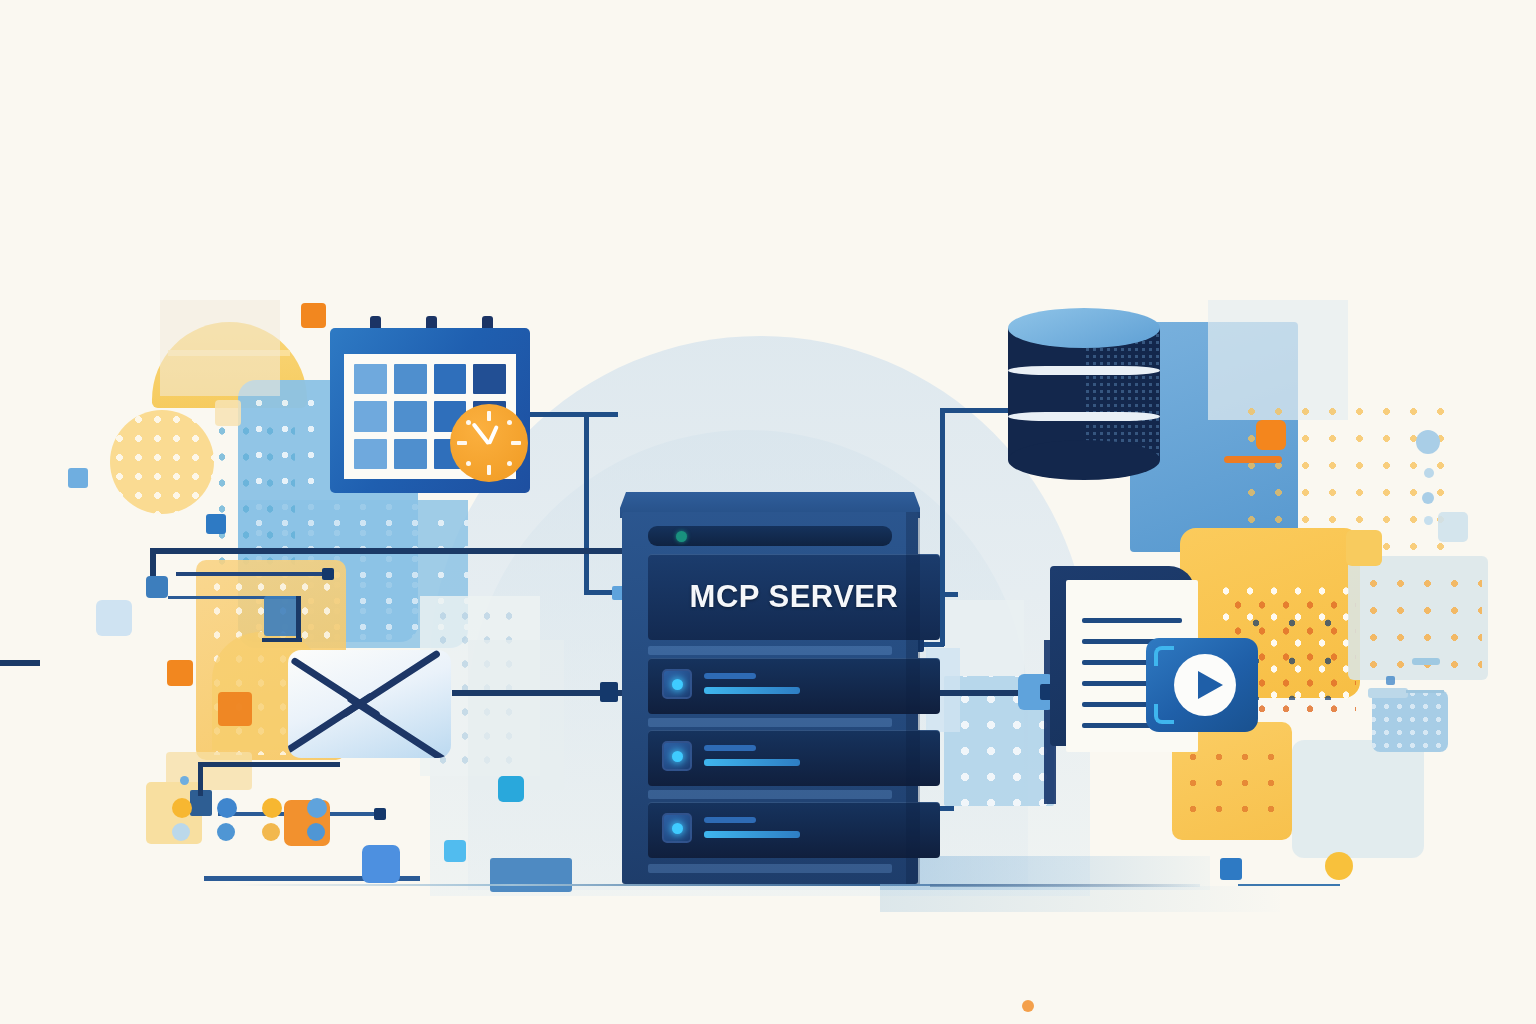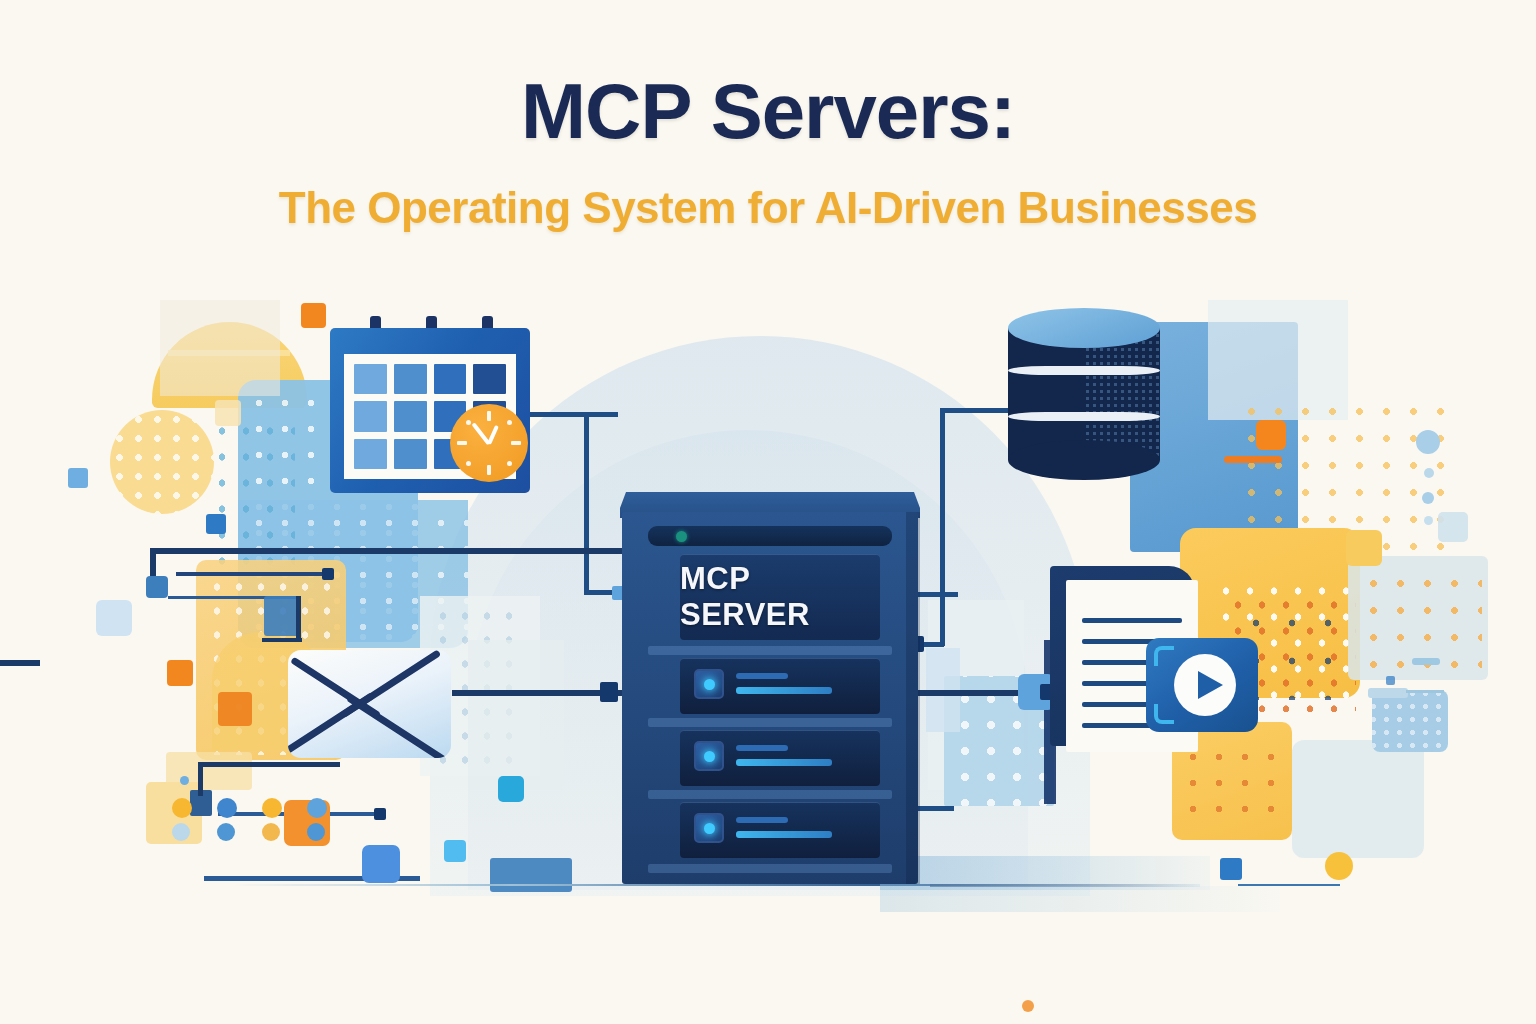--- a/index.html
+++ b/index.html
@@ -52,24 +52,23 @@
     position:absolute; left:0; top:0; width:300px; height:26px;
     background:linear-gradient(180deg,#2F5E9B,#264F86);
     clip-path:polygon(6px 0,294px 0,300px 16px,300px 26px,0 26px,0 16px);
   }
   #srv-body{
     position:absolute; left:2px; top:20px; width:296px; height:372px;
     background:linear-gradient(180deg,#2B568F 0%, #24497C 55%, #1E3D6B 100%);
     border-radius:3px;
   }
   .bay{
-    position:absolute; left:26px; width:200px; border-radius:4px;
+    position:absolute; left:26px; width:292px; border-radius:4px;
     background:linear-gradient(180deg,#16335E,#101F3D);
     box-shadow:inset 0 1px 0 rgba(130,180,235,.25);
-    margin-left:32px;
   }
   #bay-label{ top:42px; height:86px; background:linear-gradient(180deg,#1B3C6D,#132A51); }
   #srv-name{
     position:absolute; inset:0; display:flex; align-items:center; justify-content:center;
     color:#F5F7FA; font-size:31px; font-weight:bold; letter-spacing:.5px;
     text-shadow:0 1px 3px rgba(0,0,0,.45);
   }
   #srv-slot{
     position:absolute; left:26px; top:14px; width:244px; height:20px;
     border-radius:9px; background:linear-gradient(180deg,#15325C,#0F2342);
@@ -407,18 +406,14 @@
   <div class="cir" style="left:1325px;top:852px;width:28px;height:28px;background:#F8C13C;"></div>
   <div class="cir" style="left:1022px;top:1000px;width:12px;height:12px;background:#F2912E;opacity:.85;"></div>
 
   <div class="ground" style="left:232px;top:884px;width:700px;background:linear-gradient(90deg,rgba(150,185,210,0),#9FC0D6 40%,#2C5A8E 95%);"></div>
   <div class="ground" style="left:930px;top:884px;width:270px;height:3px;background:linear-gradient(90deg,#1C3F70,rgba(160,195,220,.2));"></div>
   <div class="ground" style="left:1238px;top:884px;width:102px;height:2px;background:#3C78AF;"></div>
 
   <div class="lay" style="left:880px;top:856px;width:330px;height:34px;background:linear-gradient(90deg,rgba(140,185,220,.55),rgba(200,222,235,.15));"></div>
   <div class="lay" style="left:880px;top:886px;width:400px;height:26px;background:linear-gradient(90deg,rgba(175,205,225,.40),rgba(225,238,244,.05));"></div>
 
-  <div class="heading">
-    <div class="title">MCP Servers:</div>
-    <div class="subtitle">The Operating System for AI-Driven Businesses</div>
-  </div>
 
 </div>
 
 </body></html>

